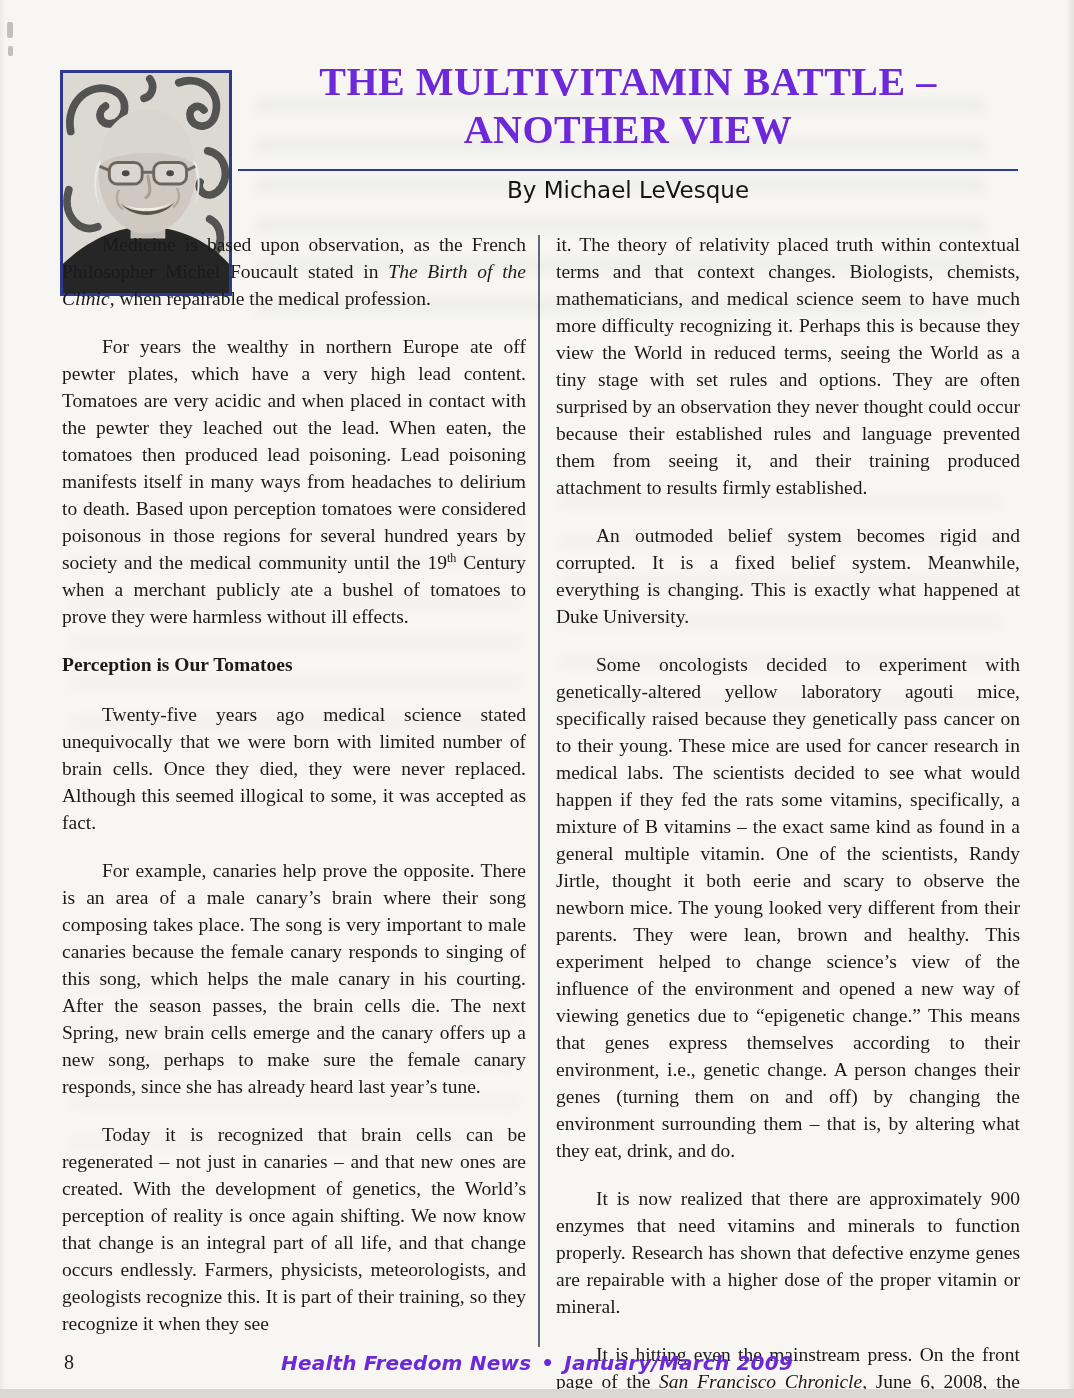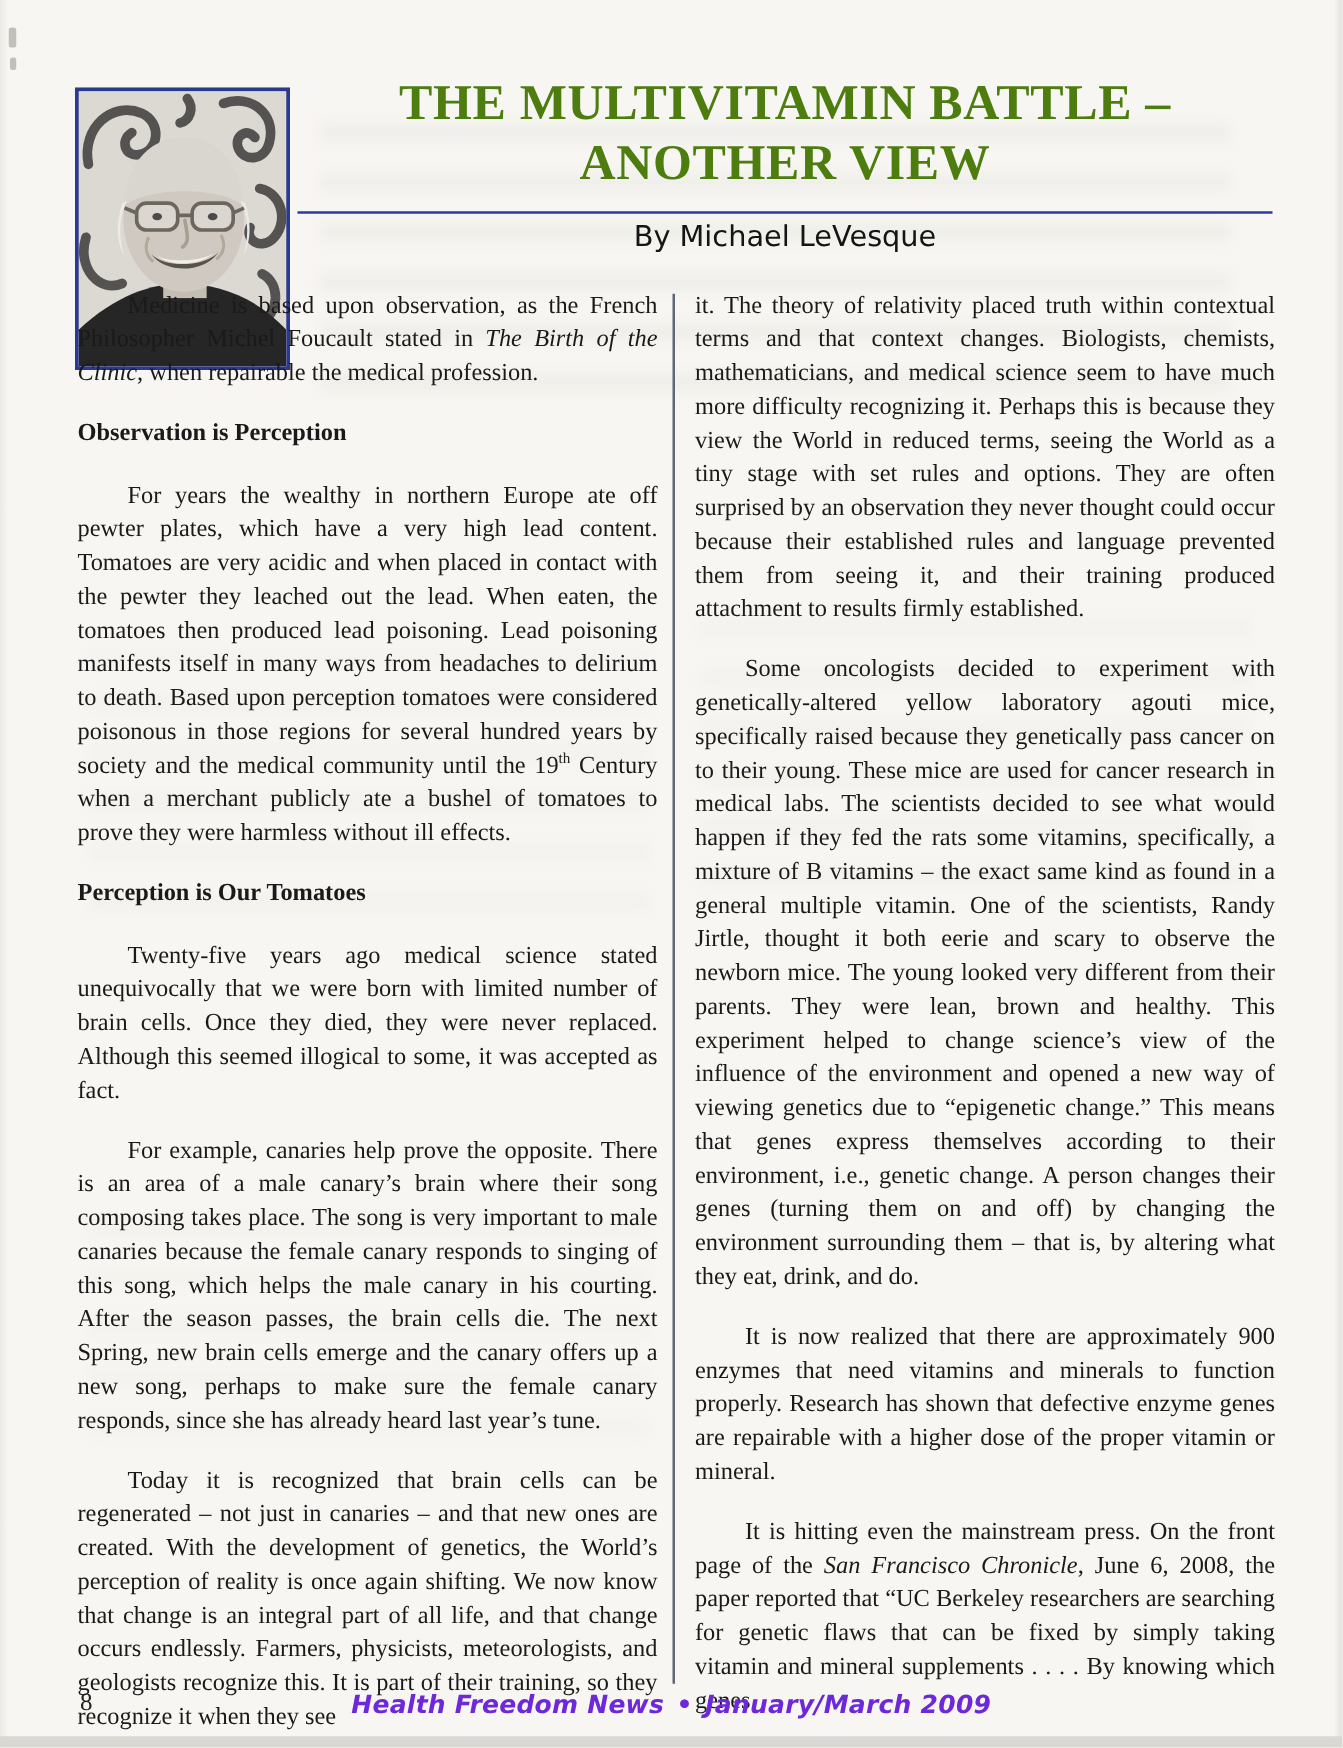--- a/index.html
+++ b/index.html
@@ -28,21 +28,21 @@
   
   .photo{
     position:absolute;left:60px;top:70px;width:172px;height:226px;margin:0;
     border:3px solid #2b3a8e;box-sizing:border-box;background:#dedad5;
   }
   .photo svg{display:block;width:100%;height:100%;}
 
   
   .title{
     position:absolute;left:238px;top:58px;width:780px;text-align:center;
-    color:#4d7c0f;font-weight:bold;font-size:40px;line-height:48px;
+    color:#6d28d9;font-weight:bold;font-size:40px;line-height:48px;
     letter-spacing:.5px;margin:0;
   }
   .rule{position:absolute;left:238px;top:169px;width:780px;height:2px;background:#2b3a9e;}
   .byline{
     position:absolute;left:238px;top:177px;width:780px;text-align:center;
     font-family:"DejaVu Sans",sans-serif;font-weight:500;
     font-size:23px;color:#141414;
   }
 
   
@@ -124,29 +124,29 @@
     <div>ANOTHER VIEW</div>
   </h1>
   <div class="rule"></div>
   <div class="byline">By Michael LeVesque</div>
 
   <div class="divider"></div>
 
   <main class="columns">
     <section class="col">
         <p><span>Medicine is based upon observation, as the French Philosopher Michel Foucault stated in </span><i>The Birth of the Clinic</i><span>, when repairable the medical profession.</span></p>
-        <h3><span>Observation is Perception</span></h3>
         <p><span>For years the wealthy in northern Europe ate off pewter plates, which have a very high lead content.  Tomatoes are very acidic and when placed in contact with the pewter they leached out the lead.  When eaten, the tomatoes then produced lead poisoning.  Lead poisoning manifests itself in many ways from headaches to delirium to death.  Based upon perception tomatoes were considered poisonous in those regions for several hundred years by society and the medical community until the 19</span><sup>th</sup><span> Century when a merchant publicly ate a bushel of tomatoes to prove they were harmless without ill effects.</span></p>
         <h3><span>Perception is Our Tomatoes</span></h3>
         <p><span>Twenty-five years ago medical science stated unequivocally that we were born with limited number of brain cells.  Once they died, they were never replaced.  Although this seemed illogical to some, it was accepted as fact.</span></p>
         <p><span>For example, canaries help prove the opposite.  There is an area of a male canary’s brain where their song composing takes place.  The song is very important to male canaries because the female canary responds to singing of this song, which helps the male canary in his courting.  After the season passes, the brain cells die.  The next Spring, new brain cells emerge and the canary offers up a new song, perhaps to make sure the female canary responds, since she has already heard last year’s tune.</span></p>
         <p><span>Today it is recognized that brain cells can be regenerated – not just in canaries – and that new ones are created.  With the development of genetics, the World’s perception of reality is once again shifting.  We now know that change is an integral part of all life, and that change occurs endlessly.  Farmers, physicists, meteorologists, and geologists recognize this.  It is part of their training, so they recognize it when they see</span></p>
       </section>
     <section class="col">
         <p class="noindent"><span>it.  The theory of relativity placed truth within contextual terms and that context changes.  Biologists, chemists, mathematicians, and medical science seem to have much more difficulty recognizing it.  Perhaps this is because they view the World in reduced terms, seeing the World as a tiny stage with set rules and options.  They are often surprised by an observation they never thought could occur because their established rules and language prevented them from seeing it, and their training produced attachment to results firmly established.</span></p>
+        <p><span>An outmoded belief system becomes rigid and corrupted.  It is a fixed belief system.  Meanwhile, everything is changing.  This is exactly what happened at Duke University.</span></p>
         <p><span>Some oncologists decided to experiment with genetically-altered yellow laboratory agouti mice, specifically raised because they genetically pass cancer on to their young.  These mice are used for cancer research in medical labs.  The scientists decided to see what would happen if they fed the rats some vitamins, specifically, a mixture of B vitamins – the exact same kind as found in a general multiple vitamin.  One of the scientists, Randy Jirtle, thought it both eerie and scary to observe the newborn mice.  The young looked very different from their parents.  They were lean, brown and healthy.  This experiment helped to change science’s view of the influence of the environment and opened a new way of viewing genetics due to “epigenetic change.”  This means that genes express themselves according to their environment, i.e., genetic change.  A person changes their genes (turning them on and off) by changing the environment surrounding them – that is, by altering what they eat, drink, and do.</span></p>
         <p><span>It is now realized that there are approximately 900 enzymes that need vitamins and minerals to function properly.  Research has shown that defective enzyme genes are repairable with a higher dose of the proper vitamin or mineral.</span></p>
         <p><span>It is hitting even the mainstream press.  On the front page of the </span><i>San Francisco Chronicle</i><span>, June 6, 2008, the paper reported that “UC Berkeley researchers are searching for genetic flaws that can be fixed by simply taking vitamin and mineral supplements . . . .  By knowing which genes</span></p>
       </section>
   </main>
 
   <span class="page-number">8</span>
   <div class="footer-text">
     <span>Health Freedom News</span><span class="sep">•</span><span>January/March 2009</span>
   </div>

